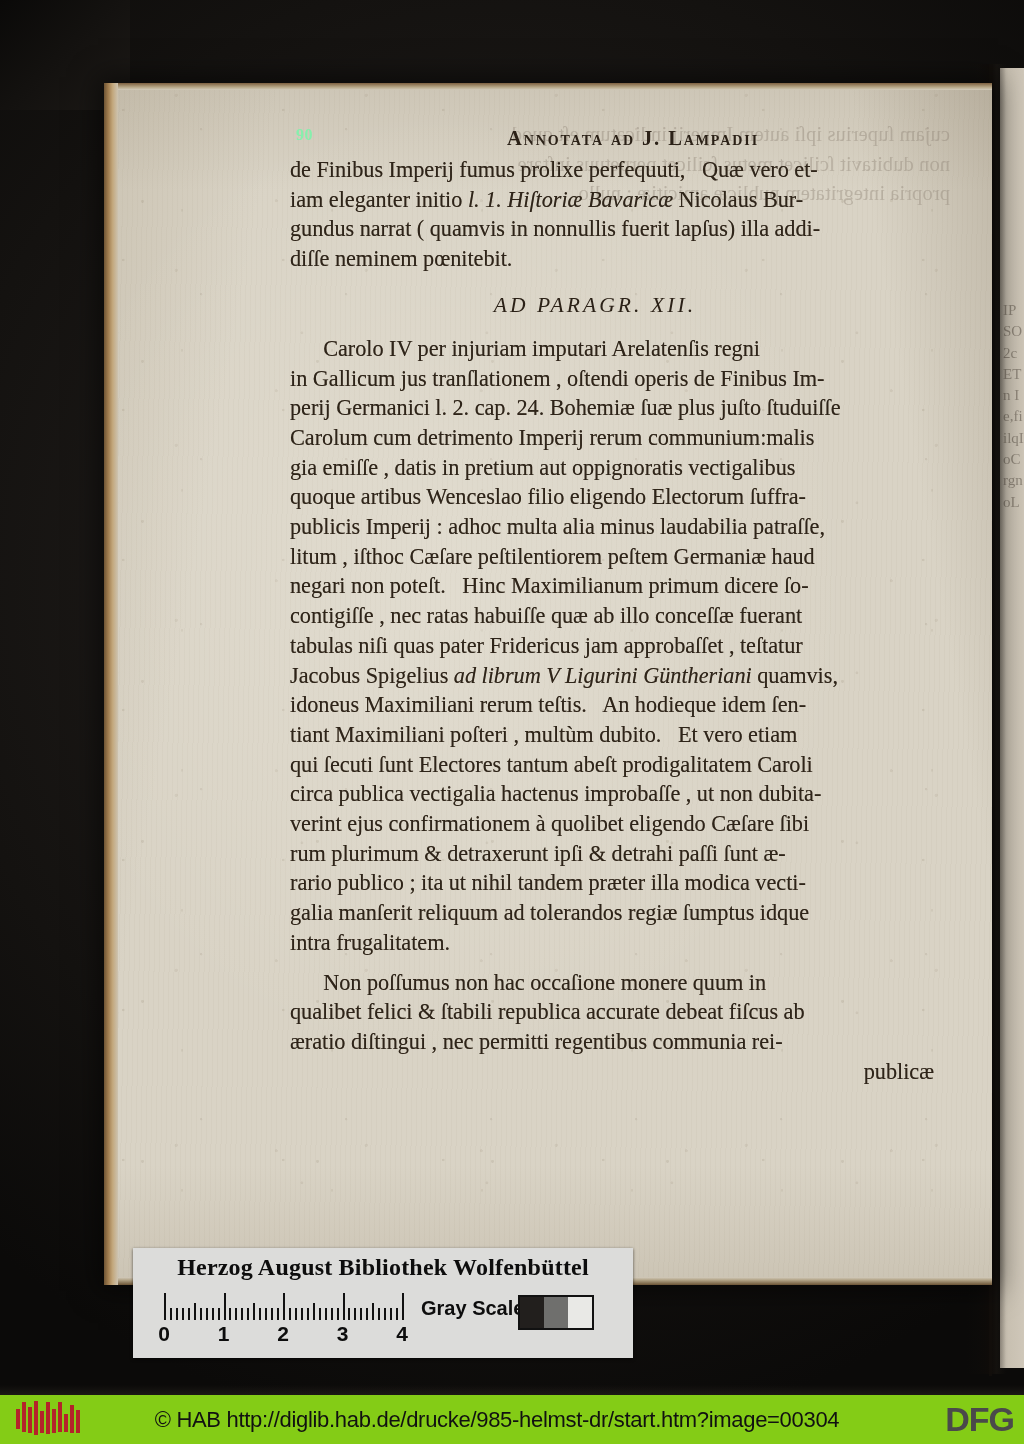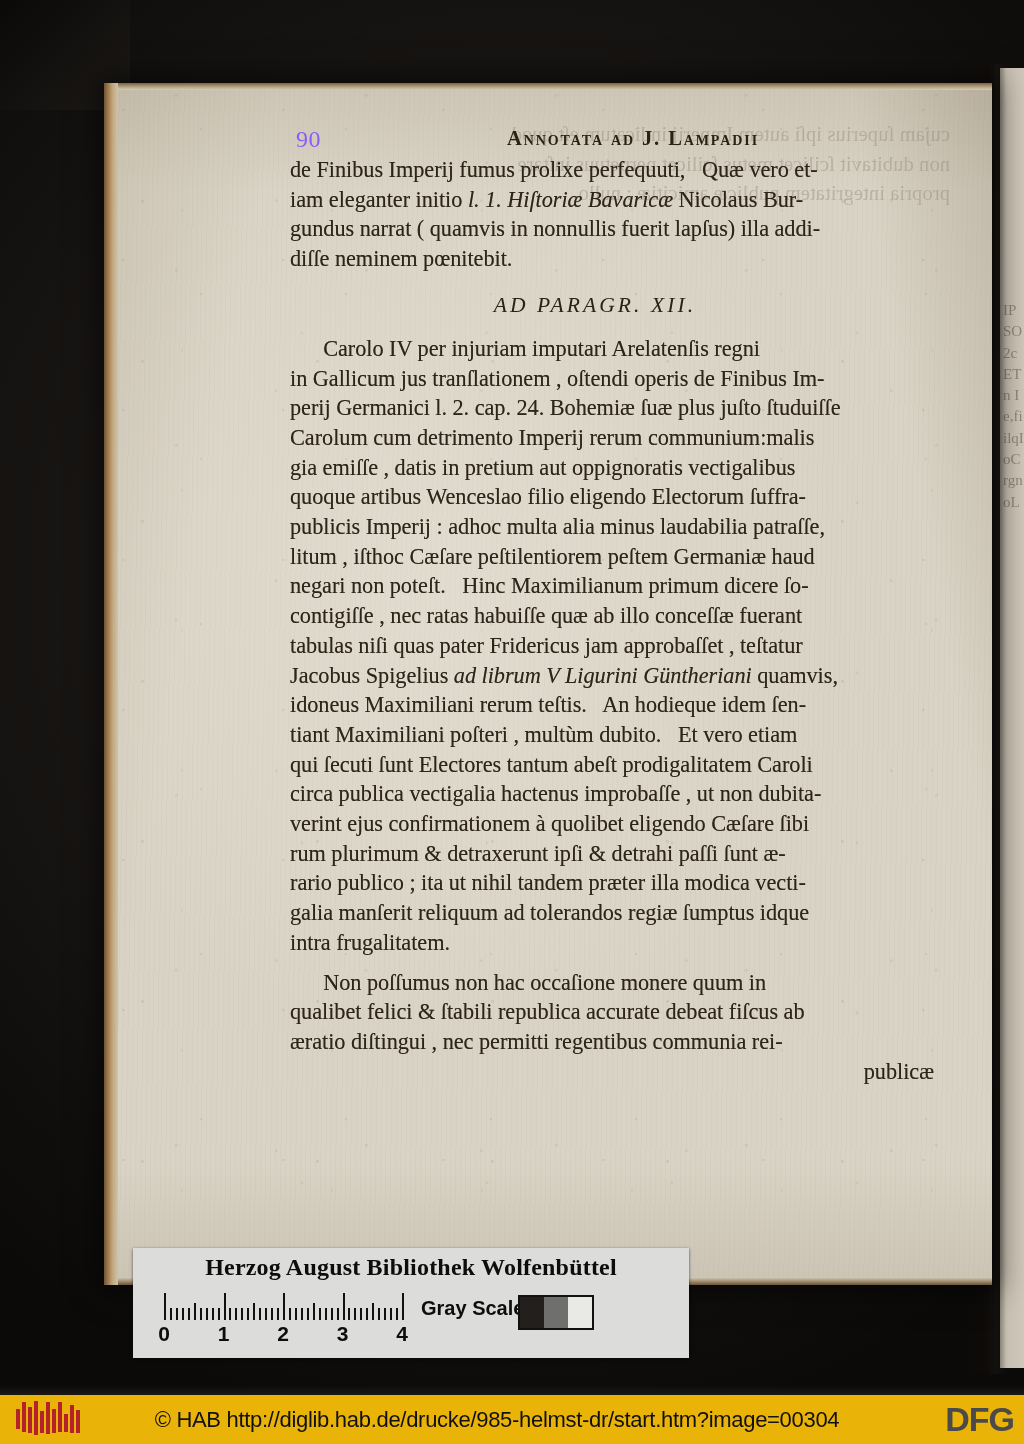--- a/index.html
+++ b/index.html
@@ -152,24 +152,24 @@
     font-family: "Liberation Serif", serif;
   }
   .runhead {
     position: relative;
     height: 32px;
     margin-bottom: 1px;
   }
   .folio {
     position: absolute;
     left: 6px; top: 4px;
-    font-size: 24px;
-    font-weight: 400;
+    font-size: 16px;
+    font-weight: 700;
     letter-spacing: .5px;
-    color: #8b5cf6;
+    color: #86efac;
   }
   .runtitle {
     position: absolute;
     left: 0; right: 0; top: 5px;
     text-align: center;
     font-size: 20.5px;
     font-variant: small-caps;
     letter-spacing: 1.9px;
     font-weight: 600;
     color: #2b2117;
@@ -194,21 +194,21 @@
     padding-right: 40px;
     color: #2b2117;
   }
 
   .spacer-sm { height: 10px; }
 
   
   .scalecard {
     position: absolute;
     left: 133px; top: 1248px;
-    width: 556px; height: 110px;
+    width: 500px; height: 110px;
     background: #dcdcda;
     box-shadow: 0 1px 3px rgba(0,0,0,.6);
   }
   .scalecard-title {
     position: absolute;
     left: 0; right: 0; top: 6px;
     text-align: center;
     font-family: "Liberation Serif", serif;
     font-weight: 700;
     font-size: 24px;
@@ -255,21 +255,21 @@
     border: 2px solid #111;
     display: flex;
   }
   .grayscale-patches i { flex: 1 1 0; display: block; }
 
   
   .footer {
     position: absolute;
     left: 0; bottom: 0;
     width: 1024px; height: 49px;
-    background: #eab308;
+    background: #84cc16;
     display: flex;
     align-items: center;
   }
   .hab-logo {
     width: 96px; height: 49px;
     display: flex;
     align-items: center;
     justify-content: center;
     gap: 2px;
     flex: 0 0 auto;

